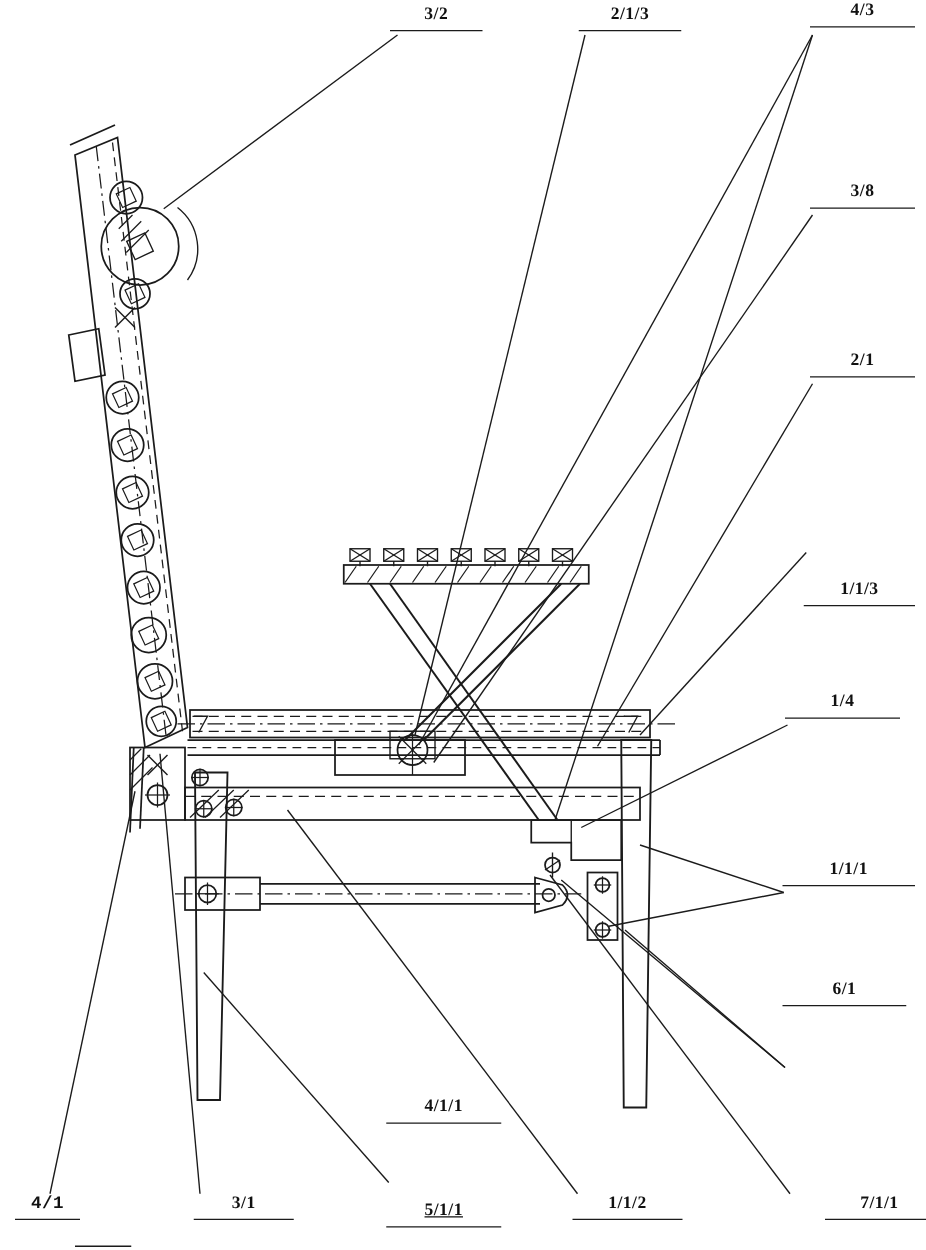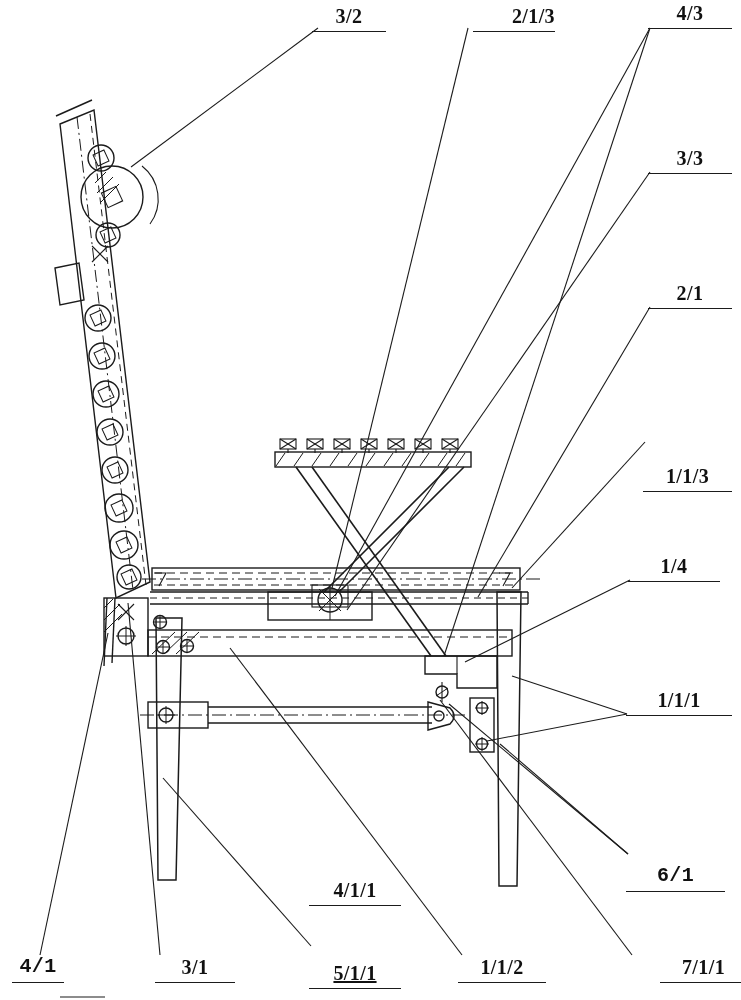--- a/index.html
+++ b/index.html
@@ -2,21 +2,21 @@
 <html><head>
 <meta charset="utf-8">
 <style>
   html,body{margin:0;padding:0;background:#ffffff;}
   .stage{
     position:relative;width:741px;height:1000px;background:#ffffff;
     overflow:hidden;font-family:"Liberation Serif",serif;
   }
   .stage svg{position:absolute;left:0;top:0;}
   .lbl{
-    position:absolute;text-align:center;font-weight:bold;font-size:20px;
+    position:absolute;text-align:center;font-weight:bold;font-size:14px;
     color:#111;border-bottom:1.8px solid #1b1b1b;padding-bottom:3px;
     letter-spacing:.4px;line-height:1.2;white-space:nowrap;
   }
 </style>
 </head>
 <body>
 
 <div class="stage">
 
   <svg width="741" height="1000" viewBox="0 0 741 1000">
@@ -211,28 +211,28 @@
       <line x1="40" y1="955" x2="108" y2="633"></line>
       <line x1="160" y1="955" x2="128" y2="603"></line>
       <line x1="311" y1="946" x2="163" y2="778"></line>
       <line x1="462" y1="955" x2="230" y2="648"></line>
       <line x1="632" y1="955" x2="440" y2="700"></line>
       <line x1="60" y1="997" x2="105" y2="997"></line>
     </g>
   </svg>
 
   <div class="lbl" style="left:312px;top:4px;width:74px;">3/2</div>
-  <div class="lbl" style="left:473px;top:4px;width:82px;text-align:right;">2/1/3</div>
+  <div class="lbl" style="left:463px;top:4px;width:82px;">2/1/3</div>
   <div class="lbl" style="left:648px;top:1px;width:84px;">4/3</div>
-  <div class="lbl" style="left:648px;top:146px;width:84px;">3/3</div>
+  <div class="lbl" style="left:648px;top:146px;width:84px;">3/8</div>
   <div class="lbl" style="left:648px;top:281px;width:84px;">2/1</div>
   <div class="lbl" style="left:643px;top:416px;width:89px;margin-top:48px;">1/1/3</div>
   <div class="lbl" style="left:628px;top:554px;width:92px;">1/4</div>
   <div class="lbl" style="left:626px;top:688px;width:106px;font-family:Liberation Serif, serif;">1/1/1</div>
-  <div class="lbl" style="left:626px;top:864px;width:99px;font-family:Liberation Mono, monospace;">6/1</div>
+  <div class="lbl" style="left:626px;top:784px;width:99px;">6/1</div>
   <div class="lbl" style="left:12px;top:955px;width:52px;font-family:Liberation Mono, monospace;">4/1</div>
   <div class="lbl" style="left:155px;top:955px;width:80px;">3/1</div>
   <div class="lbl" style="left:309px;top:878px;width:92px;">4/1/1</div>
   <div class="lbl" style="left:309px;top:961px;width:92px;text-decoration:underline;">5/1/1</div>
   <div class="lbl" style="left:458px;top:955px;width:88px;">1/1/2</div>
   <div class="lbl" style="left:660px;top:955px;width:87px;">7/1/1</div>
 
 </div>
 
 </body></html>

